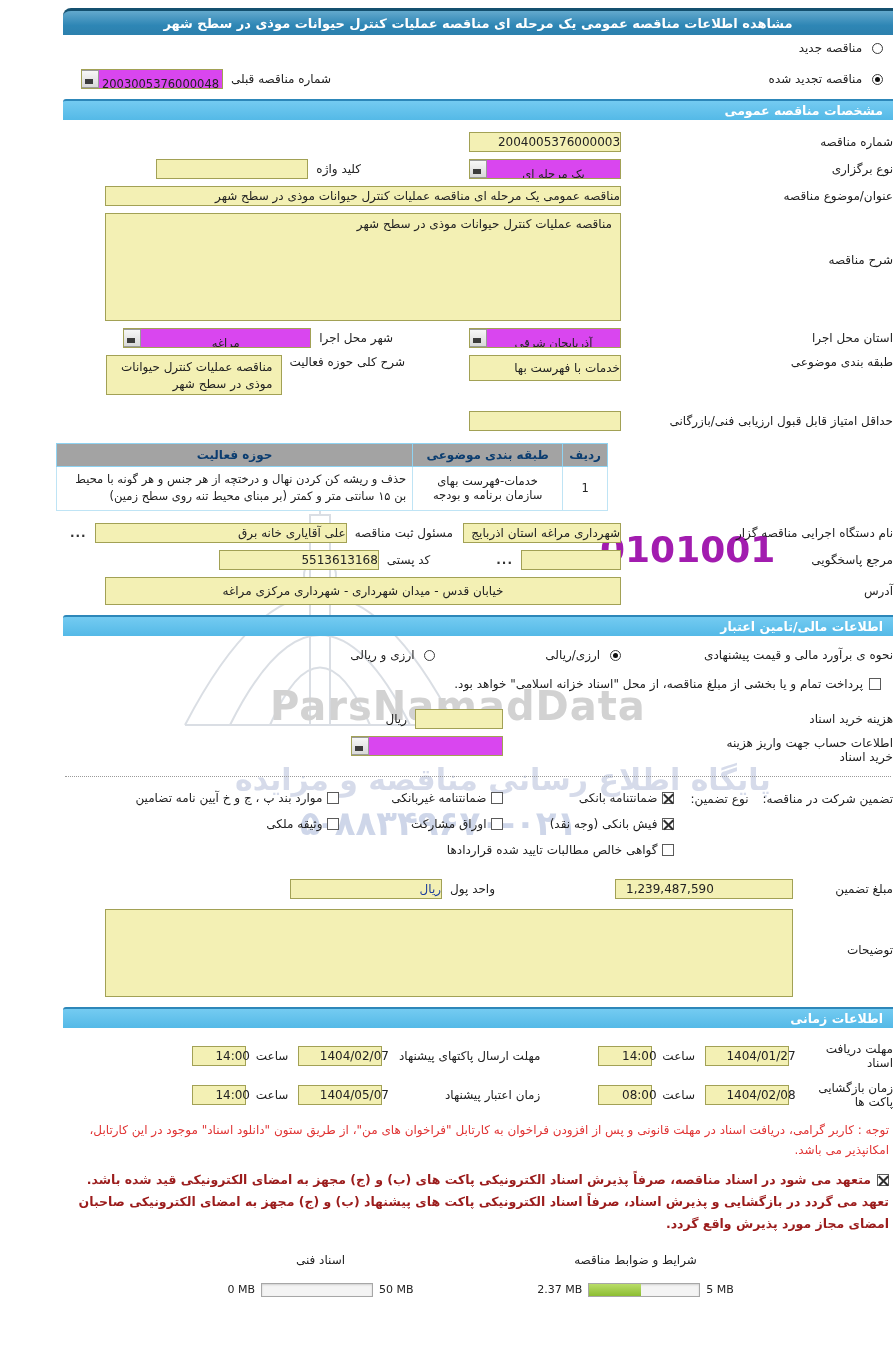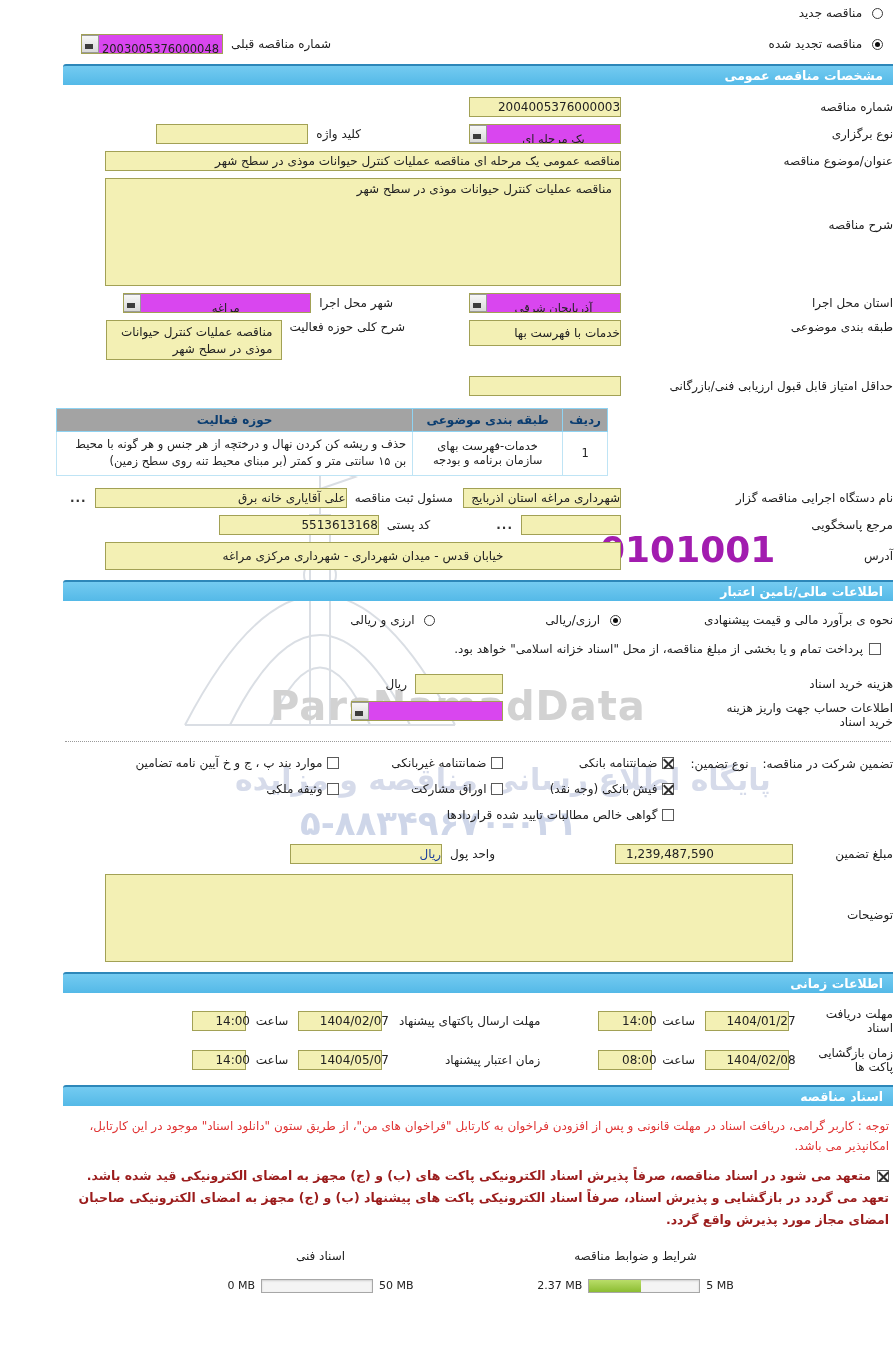--- a/index.html
+++ b/index.html
@@ -120,20 +120,23 @@
     <path d="M15 300 L285 300"></path>
   </svg>
 </div>
 <div class="wm wm-digits">0101001</div>
 <div class="wm wm-latin">ParsNamadData</div>
 <div class="wm wm-fa1">پایگاه اطلاع رسانی مناقصه و مزایده</div>
 <div class="wm wm-fa2">۵-۸۸۳۴۹۶۷۰-۰۲۱</div>
 
 <div id="content">
 
+  <div class="title-bar">
+    <span>مشاهده اطلاعات مناقصه عمومی یک مرحله ای مناقصه عملیات کنترل حیوانات موذی در سطح شهر</span>
+  </div>
 
   <div class="radio-row">
     <span class="rd"></span>
     <span>مناقصه جدید</span>
   </div>
   <div class="prev-wrap">
     <span class="radio-row" style="margin:0">
       <span class="rd checked"></span>
       <span>مناقصه تجدید شده</span>
     </span>
@@ -330,23 +333,20 @@
     <span class="slabel s1">زمان بازگشایی پاکت ها</span>
     <span class="ybox center dtbox">1404/02/08</span>
     <span class="hrlbl">ساعت</span>
     <span class="ybox center tmbox">08:00</span>
     <span class="slabel s2">زمان اعتبار پیشنهاد</span>
     <span class="ybox center dtbox">1404/05/07</span>
     <span class="hrlbl">ساعت</span>
     <span class="ybox center tmbox">14:00</span>
   </div>
 
-  <div class="section-bar">
-      <span>اسناد مناقصه</span>
-    </div>
 
   <div class="notice">توجه : کاربر گرامی، دریافت اسناد در مهلت قانونی و پس از افزودن فراخوان به کارتابل "فراخوان های من"، از طریق ستون "دانلود اسناد" موجود در این کارتابل، امکانپذیر می باشد.</div>
 
   <div class="pledge">
     <span class="cb checked" style="margin-left:6px"></span><span>متعهد می شود در اسناد مناقصه، صرفاً پذیرش اسناد الکترونیکی پاکت های (ب) و (ج) مجهز به امضای الکترونیکی قید شده باشد. تعهد می گردد در بازگشایی و پذیرش اسناد، صرفاً اسناد الکترونیکی پاکت های پیشنهاد (ب) و (ج) مجهز به امضای الکترونیکی صاحبان امضای مجاز مورد پذیرش واقع گردد.</span>
   </div>
 
   <div class="upl-grid">
     <div class="upl-cell">
       <div class="upl-label">شرایط و ضوابط مناقصه</div>

